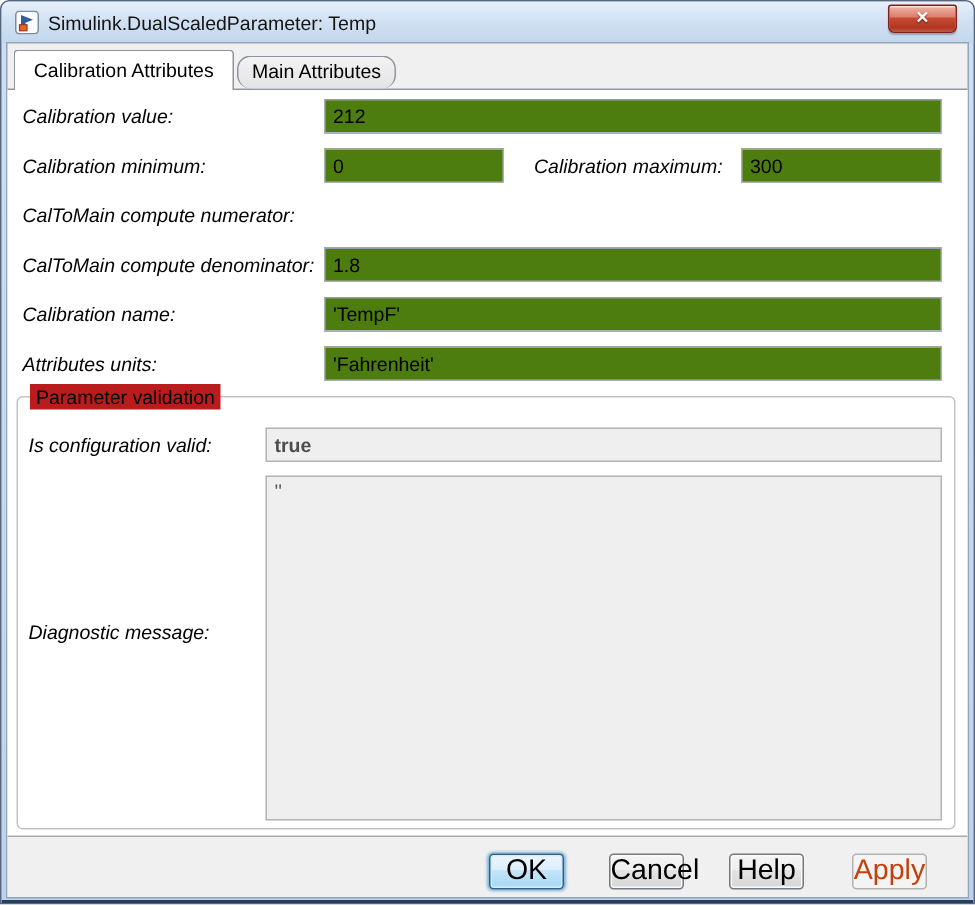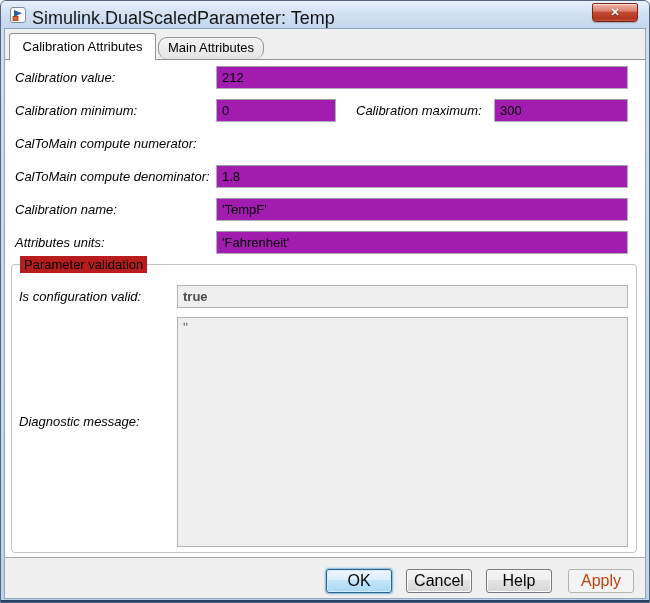--- a/index.html
+++ b/index.html
@@ -19,21 +19,21 @@
   }
 
   
   .titlebar {
     position:absolute; top:0; left:0; right:0; height:28px;
     background:linear-gradient(#e6f0fb,#d2e1f3 45%,#c2d6ec);
     border-radius:5px 5px 0 0;
   }
   .app-icon { position:absolute; left:9px; top:6px; width:16px; height:16px; }
   .title-text {
-    position:absolute; left:31px; top:7px; font-size:18px; color:#141414;
+    position:absolute; left:31px; top:7px; font-size:13px; color:#141414;
     white-space:nowrap;
   }
   .close-btn {
     position:absolute; right:11px; top:2px; width:46px; height:19px;
     border:1px solid #7c241b; border-radius:2px 2px 4px 4px;
     background:linear-gradient(#f0b6aa,#dd7f6d 42%,#c74a35 48%,#b23520 85%,#c2573f);
     box-shadow:inset 0 1px 0 rgba(255,255,255,.55), 0 1px 1px rgba(0,0,0,.25);
     color:#fff; font-size:11px; font-weight:bold; text-align:center; line-height:17px;
     text-shadow:0 1px 1px rgba(0,0,0,.55); cursor:default;
   }
@@ -64,21 +64,21 @@
     position:absolute; top:30px; left:0; right:0; height:499px; z-index:2;
     background:#fff; border-top:1px solid #8f939c; border-bottom:1px solid #a7abb0;
   }
   .lbl {
     position:absolute; left:10px; font-size:13px; color:#000;
     line-height:23px; white-space:nowrap;font-style:italic;
   }
   .field {
     position:absolute; height:23px; border:1px solid #abafb7; border-top-color:#999ea6;
     font-family:"Liberation Sans", sans-serif; font-size:13px; color:#000;
-    padding:0 5px; background:#a21caf;
+    padding:0 5px; background:#4d7c0f;
   }
   .ro {
     background:#efefef; border:1px solid #b4b4b4; color:#4d4d4d; font-weight:bold;
     line-height:21px; overflow:hidden;
   }
   .rta {
     position:absolute; background:#efefef; border:1px solid #b4b4b4; color:#5a5a5a;
     font-family:"Liberation Sans", sans-serif; font-size:13px; padding:2px 5px;
     resize:none; overflow:hidden;
   }
@@ -87,22 +87,22 @@
     border:1px solid #c3c3c3; border-radius:4px;
   }
   .group-legend {
     position:absolute; top:-9px; left:8px; background:#b91c1c; padding:0 4px;
     font-size:13px; color:#000; line-height:17px;
   }
 
   
   .footer { position:absolute; left:0; right:0; bottom:0; height:42px; background:#f0f0f0; }
   .btn {
-    position:absolute; top:13px; width:66px; height:24px; border-radius:3px;
-    font-family:"Liberation Sans", sans-serif; font-size:16px; text-align:center;
+    position:absolute; top:13px; width:50px; height:24px; border-radius:3px;
+    font-family:"Liberation Sans", sans-serif; font-size:19px; text-align:center;
     line-height:22px; color:#000; cursor:default;
   }
   .btn-normal {
     border:1px solid #747a80;
     background:linear-gradient(#f4f4f4,#efefef 45%,#e4e4e4 46%,#d7d7d7);
     box-shadow:inset 0 0 0 1px #fbfbfb;
   }
   .btn-focused {
     border:1px solid #2c628b;
     background:linear-gradient(#edf6fd,#dceffc 45%,#c4e5fa 46%,#a8d8f3);

